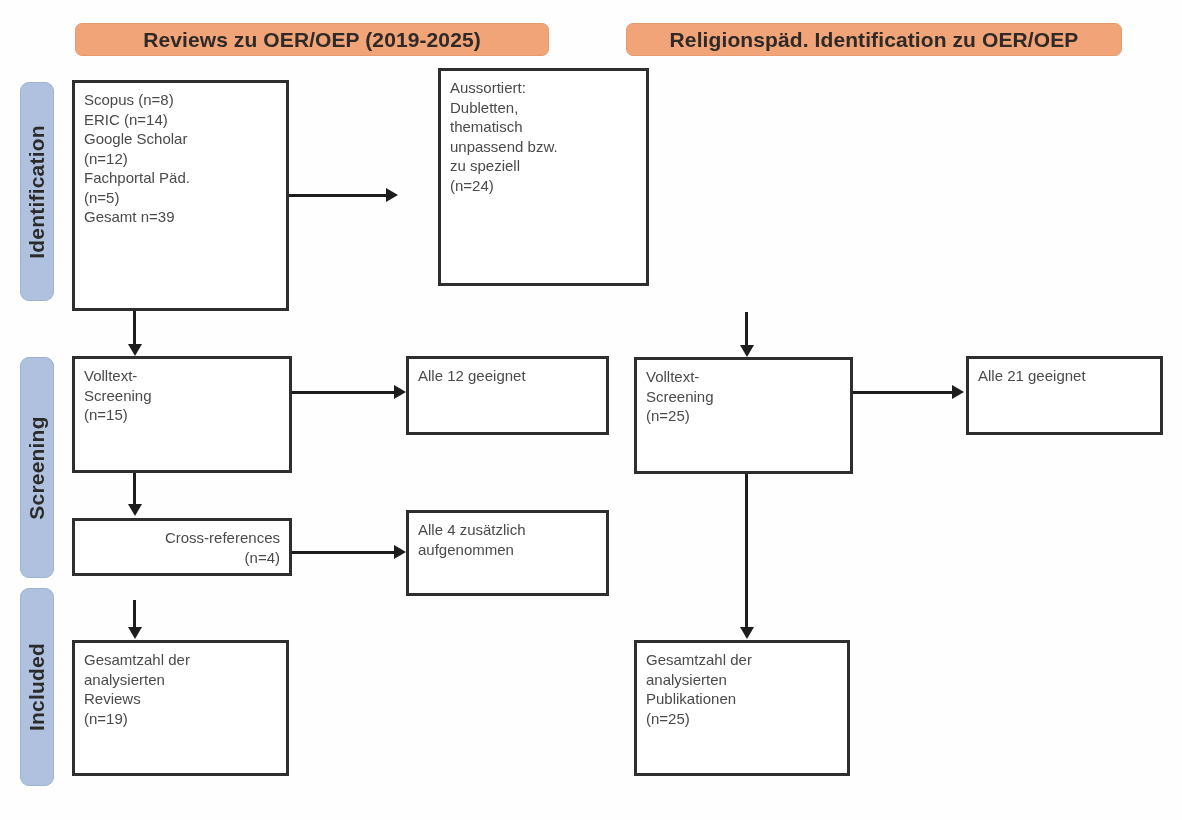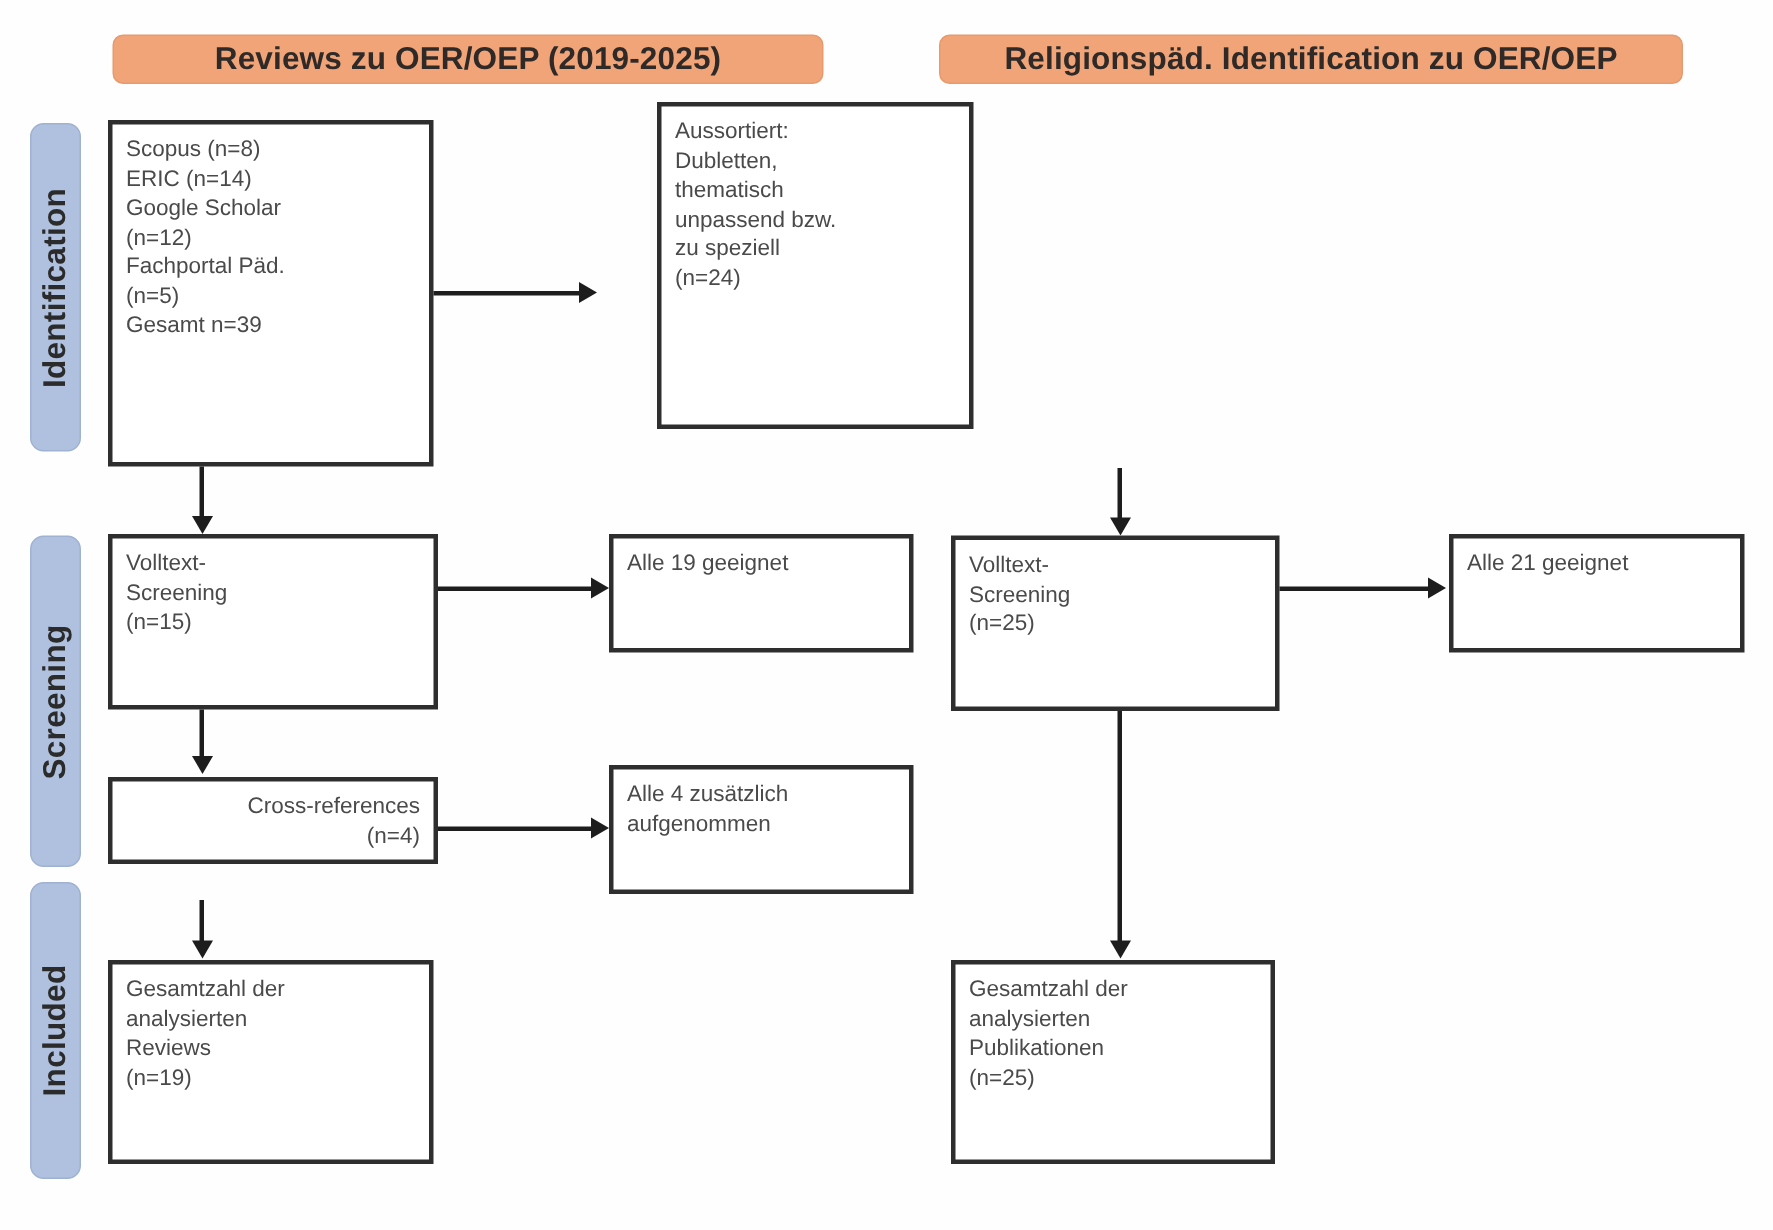--- a/index.html
+++ b/index.html
@@ -135,21 +135,21 @@
   <div class="conn conn-h" style="left:289px; top:194px; width:98px;"></div>
   <div class="arrow-right" style="left:386px; top:188px;"></div>
 
   <div class="conn conn-v" style="left:133px; top:311px; width:3px; height:35px;"></div>
   <div class="arrow-down" style="left:128px; top:344px;"></div>
 
   <div class="flow-box" style="left:72px; top:356px; width:220px; height:117px;">Volltext-
 Screening
 (n=15)</div>
 
-  <div class="flow-box" style="left:406px; top:356px; width:203px; height:79px;">Alle 19 geeignet</div>
+  <div class="flow-box" style="left:406px; top:356px; width:203px; height:79px;">Alle 12 geeignet</div>
 
   <div class="conn conn-h" style="left:292px; top:391px; width:103px;"></div>
   <div class="arrow-right" style="left:394px; top:385px;"></div>
 
   <div class="conn conn-v" style="left:133px; top:473px; width:3px; height:33px;"></div>
   <div class="arrow-down" style="left:128px; top:504px;"></div>
 
   <div class="flow-box" style="left:72px; top:518px; width:220px; height:58px;text-align:right;">Cross-references
 (n=4)</div>
 

